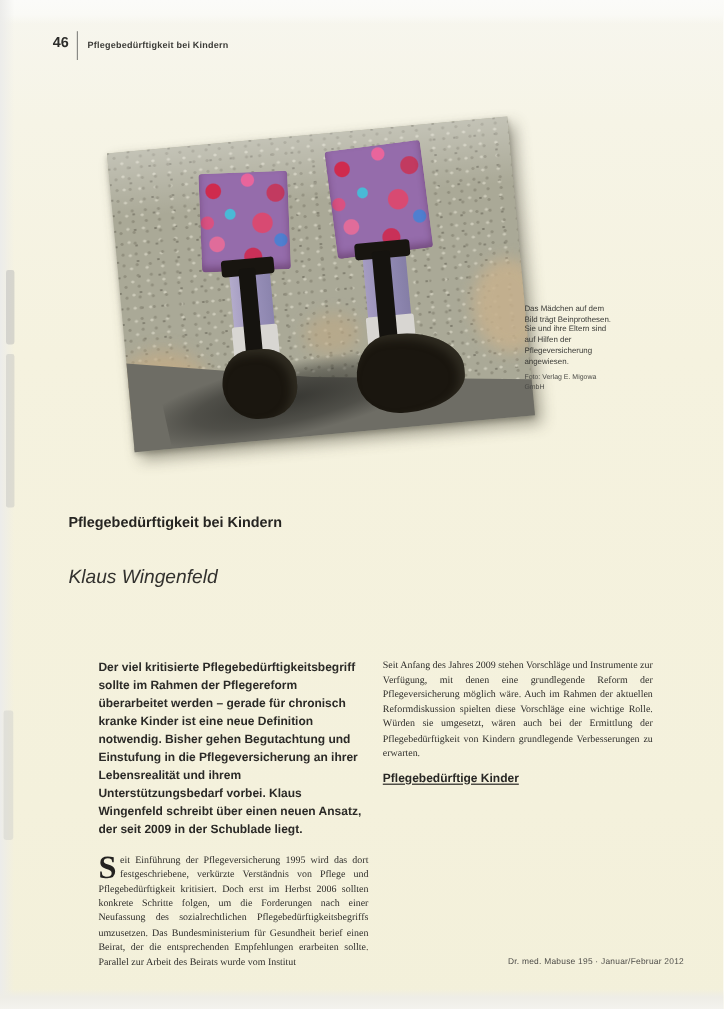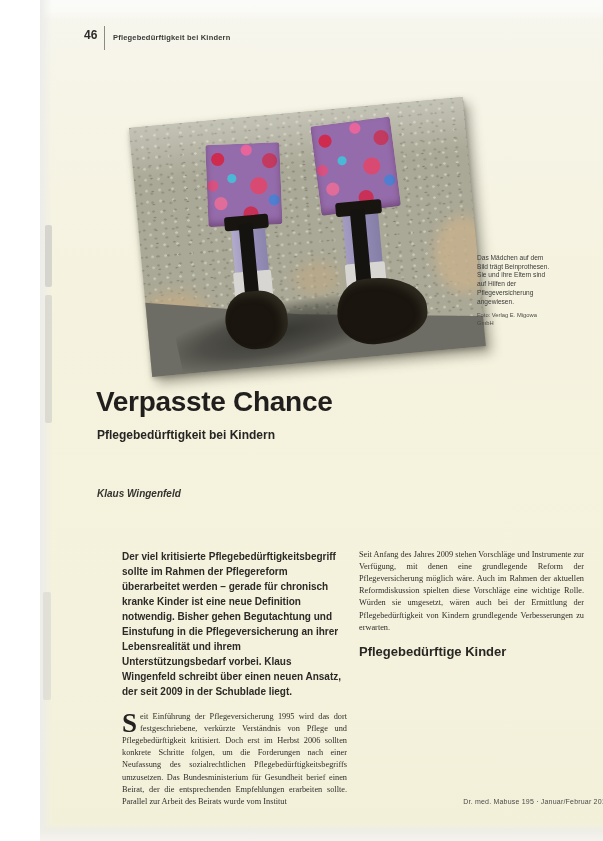--- a/index.html
+++ b/index.html
@@ -4,21 +4,20 @@
 <style>
   html,body{margin:0;padding:0;}
   body{
     width:603px;height:841px;position:relative;overflow:hidden;
     background:#ffffff;
     font-family:"Liberation Sans", sans-serif;
   }
   .page{
     position:absolute;inset:0;
     background:linear-gradient(180deg,#f7f6ef 0%,#f6f4e6 12%,#f5f2df 35%,#f4f1dc 80%,#f3f0da 100%);
-    margin-left:40px;
   }
   
   .scan-top{position:absolute;left:0;top:0;width:603px;height:20px;
     background:linear-gradient(180deg,#fbfbf9 0%,#fafaf6 60%,rgba(250,250,246,0) 100%);}
   .scan-left{position:absolute;left:0;top:0;width:12px;height:841px;
     background:linear-gradient(90deg,#ececea 0%,rgba(236,236,234,0) 100%);}
   .scan-dash1{position:absolute;left:5px;top:225px;width:7px;height:62px;background:#bdbdbb;opacity:.55;border-radius:2px;}
   .scan-dash2{position:absolute;left:5px;top:295px;width:7px;height:128px;background:#c6c6c2;opacity:.5;border-radius:2px;}
   .scan-dash3{position:absolute;left:3px;top:592px;width:8px;height:108px;background:#cfcfc9;opacity:.45;border-radius:2px;}
   .scan-bottom{position:absolute;left:0;top:824px;width:603px;height:17px;
@@ -82,30 +81,30 @@
   .shoe.r{border-radius:34% 60% 58% 42% / 55% 52% 44% 48%;}
 
   
   .caption{position:absolute;left:437px;top:254px;width:74px;color:#3b3b37;}
   .caption .cap{font-size:6.6px;line-height:1.32;}
   .caption .credit{margin-top:6px;font-size:5.8px;line-height:1.3;color:#4a4a46;}
 
   
   .title{position:absolute;left:56px;top:386px;font-size:28px;font-weight:bold;color:#201f1d;letter-spacing:-.3px;}
   .subtitle{position:absolute;left:57px;top:428px;font-size:12px;font-weight:bold;color:#262522;}
-  .author{position:absolute;left:57px;top:488px;font-size:10px;font-style:italic;font-weight:bold;color:#33322f;}
+  .author{position:absolute;left:57px;top:473px;font-size:16px;font-style:italic;font-weight:normal;color:#33322f;}
 
   
   .columns{position:absolute;left:82px;top:549px;width:462px;display:flex;gap:12px;}
   .col{width:225px;}
   .standfirst{font-size:10px;font-weight:bold;line-height:1.5;color:#2b2a27;margin:0 0 12px 0;}
   .body-text{font-family:"Liberation Serif", serif;font-size:8.3px;line-height:1.46;color:#2f2e2b;text-align:justify;margin:0;}
   .body-text + .body-text{text-indent:10px;margin-top:1px;}
   .dropcap{float:left;font-family:"Liberation Serif", serif;font-weight:bold;font-size:27px;line-height:.78;padding:2px 3px 0 0;color:#232220;}
-  .subhead{font-size:13px;font-weight:bold;color:#282724;margin:10px 0 4px 0;}
+  .subhead{font-size:10px;font-weight:bold;color:#282724;margin:10px 0 4px 0;text-decoration:underline;}
 
   
   .footer{position:absolute;left:300px;top:798px;width:270px;text-align:right;font-size:7px;color:#4c4b47;letter-spacing:.2px;}
 </style>
 </head>
 <body>
 
 <div class="page">
 
   <div class="scan-top"></div>
@@ -145,21 +144,20 @@
       <div class="brace" style="left:30px;top:88px;width:15px;height:92px;"></div>
       <div class="shoe r" style="left:8px;top:158px;width:90px;height:66px;"></div>
     </div>
   </div>
 
   <div class="caption">
     <div class="cap">Das Mädchen auf dem Bild trägt Beinprothesen. Sie und ihre Eltern sind auf Hilfen der Pflegeversicherung angewiesen.</div>
     <div class="credit">Foto: Verlag E. Migowa GmbH</div>
   </div>
 
-  <div class="title">Verpasste Chance</div>
   <div class="subtitle">Pflegebedürftigkeit bei Kindern</div>
   <div class="author">Klaus Wingenfeld</div>
 
   <div class="columns">
     <div class="col">
       <p class="standfirst">Der viel kritisierte Pflegebedürftigkeitsbegriff sollte im Rahmen der Pflegereform überarbeitet werden – gerade für chronisch kranke Kinder ist eine neue Definition notwendig. Bisher gehen Begutachtung und Einstufung in die Pflegeversicherung an ihrer Lebensrealität und ihrem Unterstützungsbedarf vorbei. Klaus Wingenfeld schreibt über einen neuen Ansatz, der seit 2009 in der Schublade liegt.</p>
       <p class="body-text"><span class="dropcap">S</span><span>eit Einführung der Pflegeversicherung 1995 wird das dort festgeschriebene, verkürzte Verständnis von Pflege und Pflegebedürftigkeit kritisiert. Doch erst im Herbst 2006 sollten konkrete Schritte folgen, um die Forderungen nach einer Neufassung des sozialrechtlichen Pflegebedürftigkeitsbegriffs umzusetzen. Das Bundesministerium für Gesundheit berief einen Beirat, der die entsprechenden Empfehlungen erarbeiten sollte. Parallel zur Arbeit des Beirats wurde vom Institut</span></p>
     </div>
     <div class="col">
       <p class="body-text">Seit Anfang des Jahres 2009 stehen Vorschläge und Instrumente zur Verfügung, mit denen eine grundlegende Reform der Pflegeversicherung möglich wäre. Auch im Rahmen der aktuellen Reformdiskussion spielten diese Vorschläge eine wichtige Rolle. Würden sie umgesetzt, wären auch bei der Ermittlung der Pflegebedürftigkeit von Kindern grundlegende Verbesserungen zu erwarten.</p>

